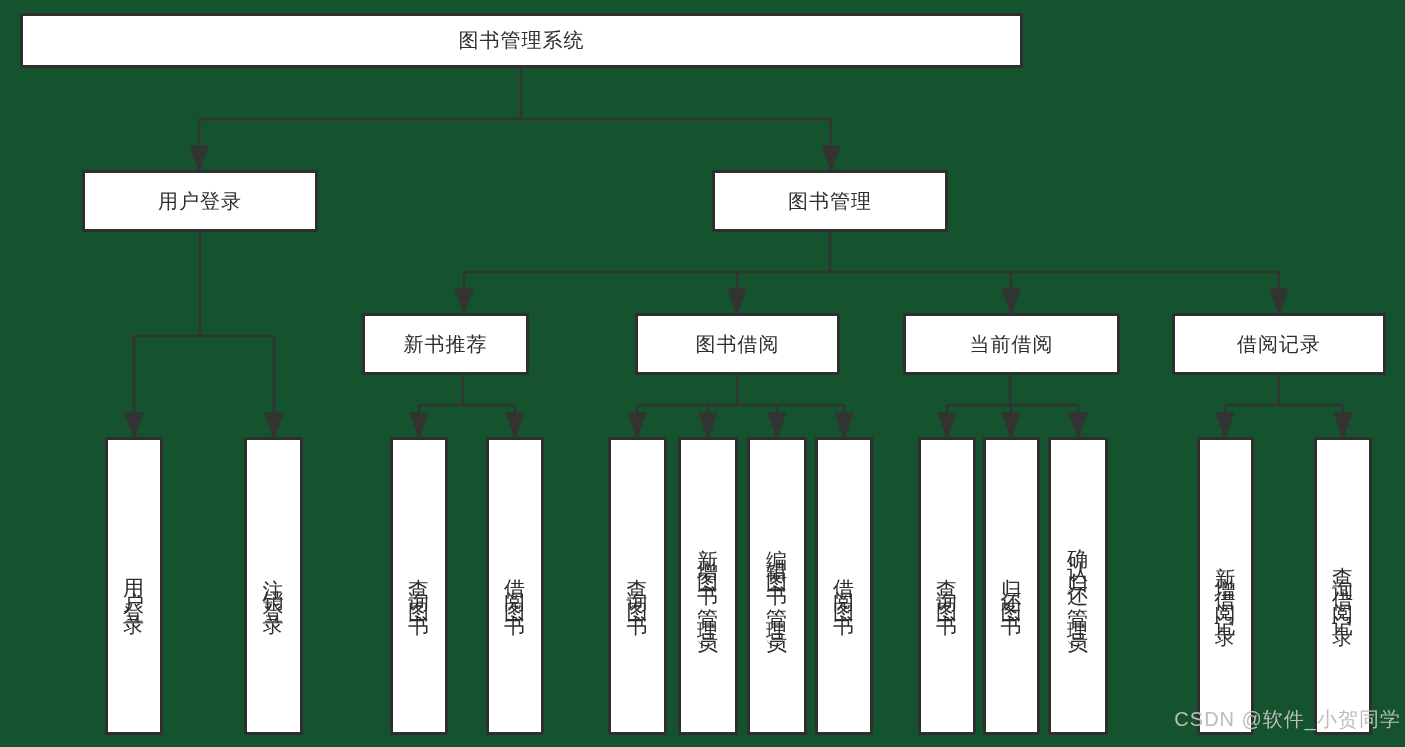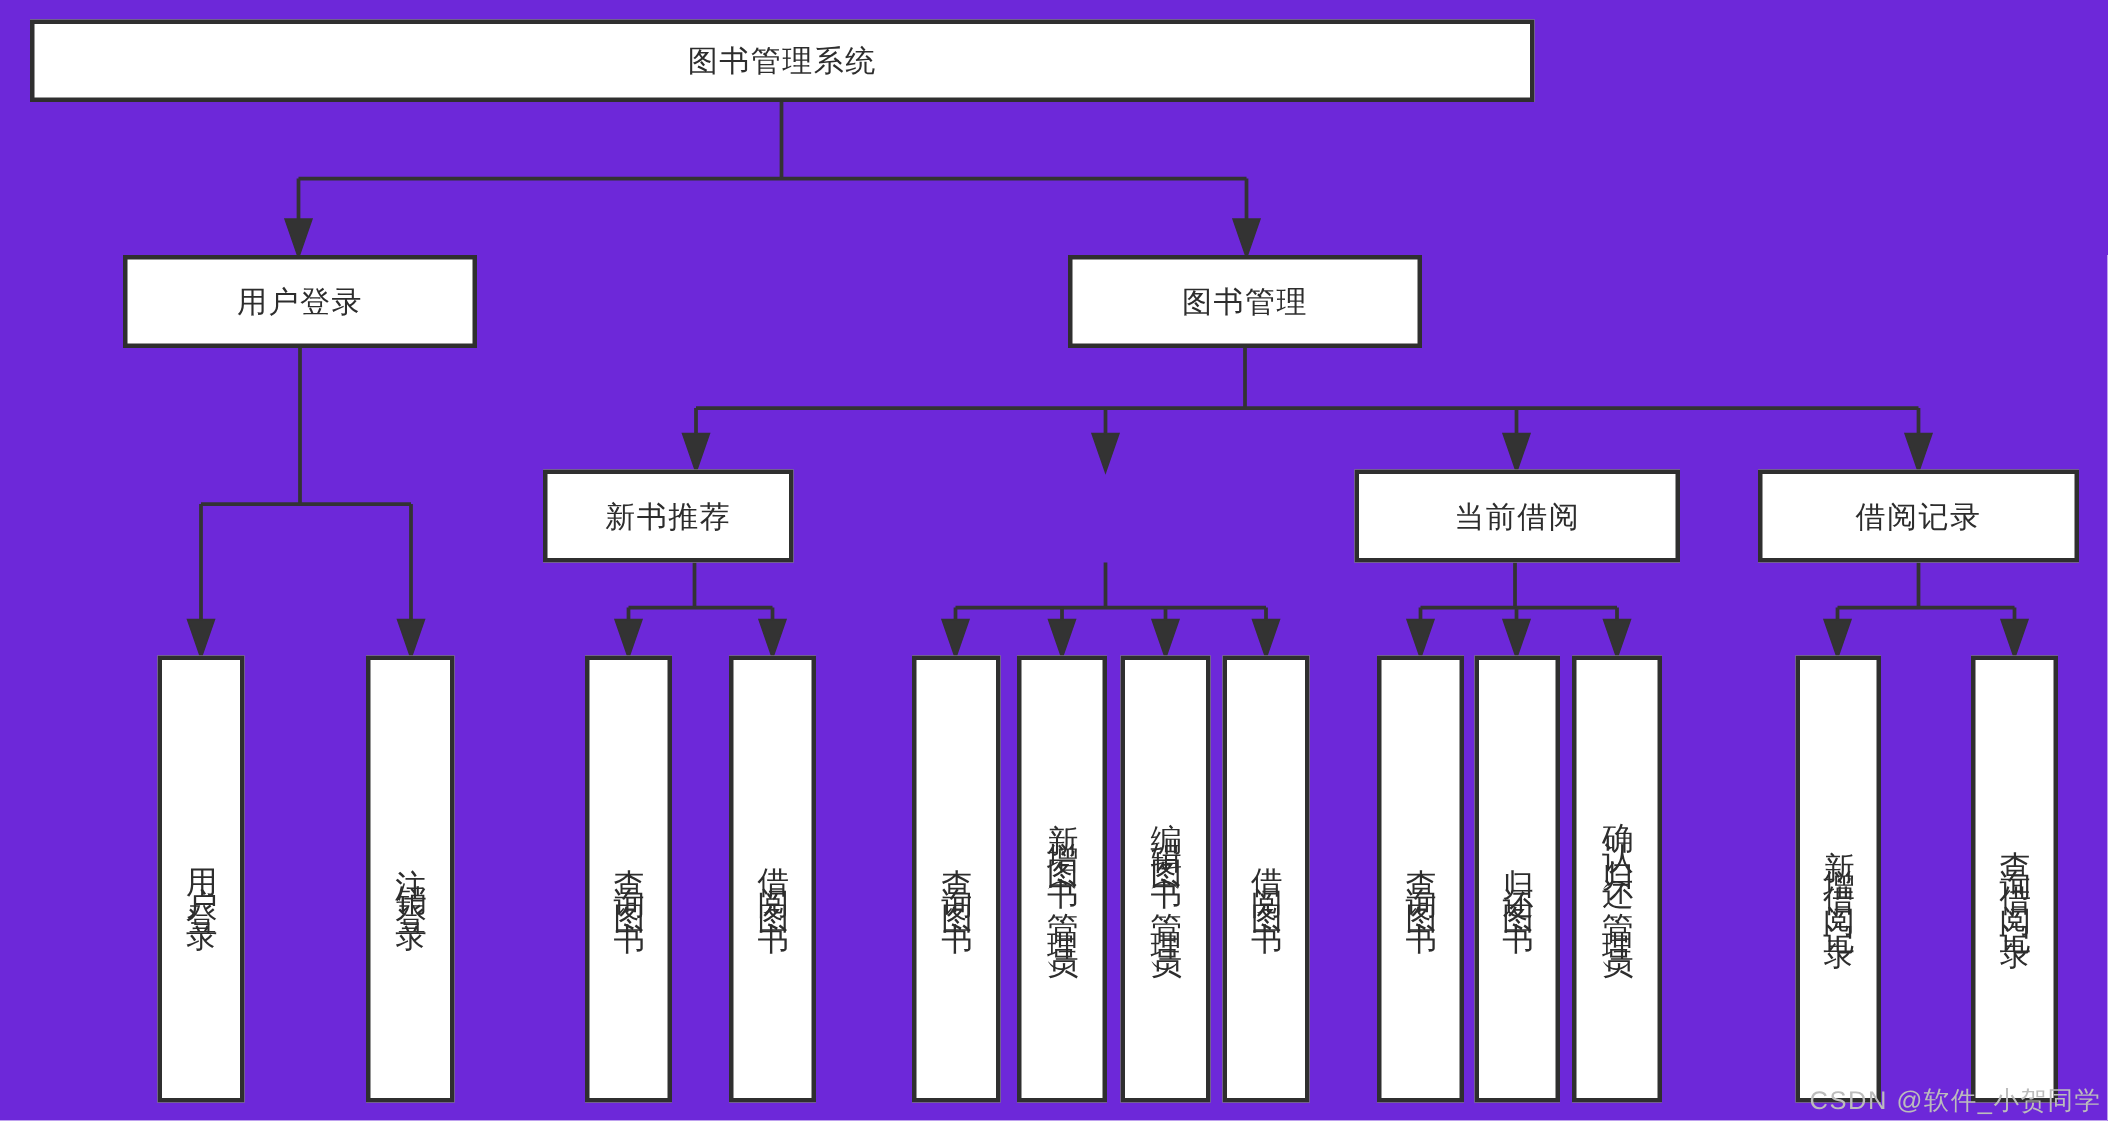--- a/index.html
+++ b/index.html
@@ -5,21 +5,21 @@
   html, body {
     margin: 0;
     padding: 0;
     background: #ffffff;
     font-family: "Liberation Sans", "DejaVu Sans", sans-serif;
   }
   .canvas {
     position: relative;
     width: 1405px;
     height: 747px;
-    background: #6d28d9;
+    background: #14532d;
     overflow: hidden;
   }
   .connectors {
     position: absolute;
     left: 0; top: 0;
     width: 1405px;
     height: 747px;
   }
   .connectors line {
     stroke: #333333;
@@ -47,22 +47,22 @@
   .node.v span {
     writing-mode: vertical-rl;
     text-orientation: mixed;
     font-size: 21px;
     letter-spacing: 12px;
     line-height: 1;
   }
   .watermark {
     position: absolute;
     right: 4px;
-    bottom: 2px;
-    font-size: 17px;
+    bottom: 14px;
+    font-size: 20px;
     color: #bcbcbc;
     letter-spacing: 1px;
     white-space: nowrap;
   }
 </style>
 </head>
 <body>
 
 <div class="canvas">
 
@@ -135,20 +135,23 @@
   <div class="node h" style="left:82px; top:170px; width:236px; height:62px">
     <span>用户登录</span>
   </div>
   <div class="node h" style="left:712px; top:170px; width:236px; height:62px">
     <span>图书管理</span>
   </div>
 
   <div class="node h" style="left:362px; top:313px; width:167px; height:62px">
     <span>新书推荐</span>
   </div>
+  <div class="node h" style="left:635px; top:313px; width:205px; height:62px">
+    <span>图书借阅</span>
+  </div>
   <div class="node h" style="left:903px; top:313px; width:217px; height:62px">
     <span>当前借阅</span>
   </div>
   <div class="node h" style="left:1172px; top:313px; width:214px; height:62px">
     <span>借阅记录</span>
   </div>
 
   <div class="node v" style="left:105px; top:437px; width:58px; height:298px">
     <span>用户登录</span>
   </div>

